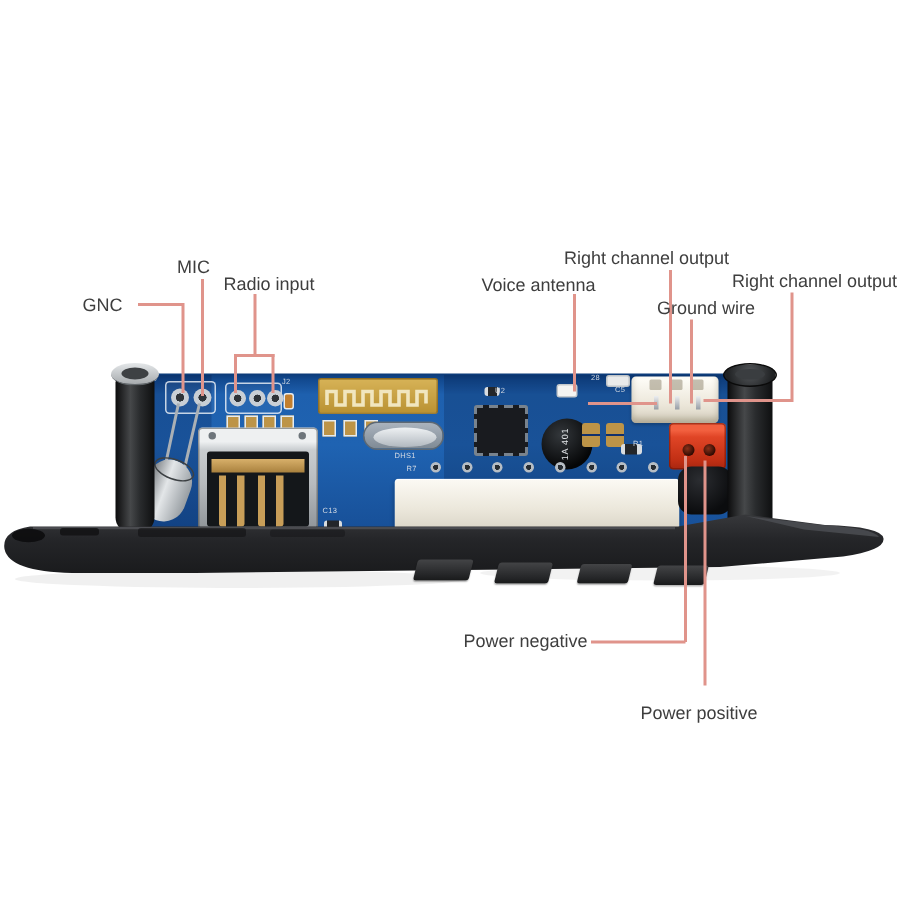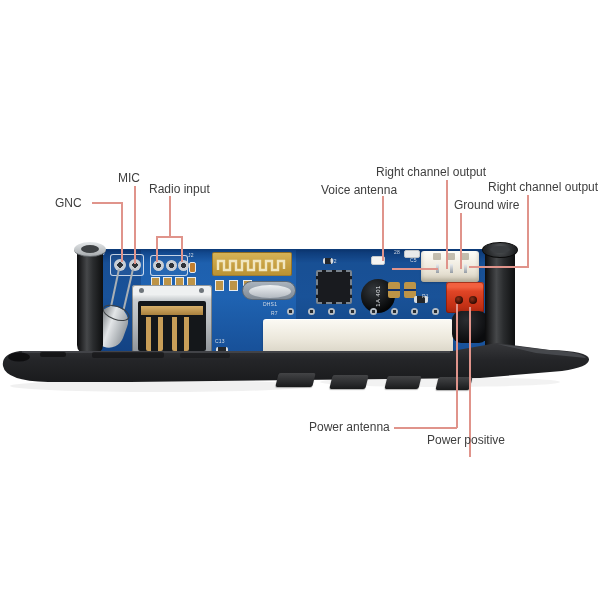--- a/index.html
+++ b/index.html
@@ -234,18 +234,18 @@
   <div class="ln lnh" style="left:469px;top:266px;width:59px;"></div>
   <div class="ln lnh" style="left:394px;top:427px;width:63px;"></div>
   <div class="ln lnv" style="left:456px;top:304px;height:124px;"></div>
   <div class="ln lnv" style="left:469px;top:307px;height:150px;"></div>
 
   <span class="lbl" style="left:55px;top:196px;">GNC</span>
   <span class="lbl" style="left:118px;top:171px;">MIC</span>
   <span class="lbl" style="left:149px;top:182px;">Radio input</span>
   <span class="lbl" style="left:321px;top:183px;">Voice antenna</span>
   <span class="lbl" style="left:376px;top:165px;">Right channel output</span>
-  <span class="lbl" style="left:454px;top:198px;text-align:right;">Ground wire</span>
+  <span class="lbl" style="left:438px;top:198px;text-align:right;">Ground wire</span>
   <span class="lbl" style="left:488px;top:180px;">Right channel output</span>
-  <span class="lbl" style="left:309px;top:420px;">Power antenna</span>
-  <span class="lbl" style="left:427px;top:433px;">Power positive</span>
+  <span class="lbl" style="left:309px;top:420px;">Power negative</span>
+  <span class="lbl" style="left:427px;top:468px;">Power positive</span>
 
 </div>
 
 </body></html>

